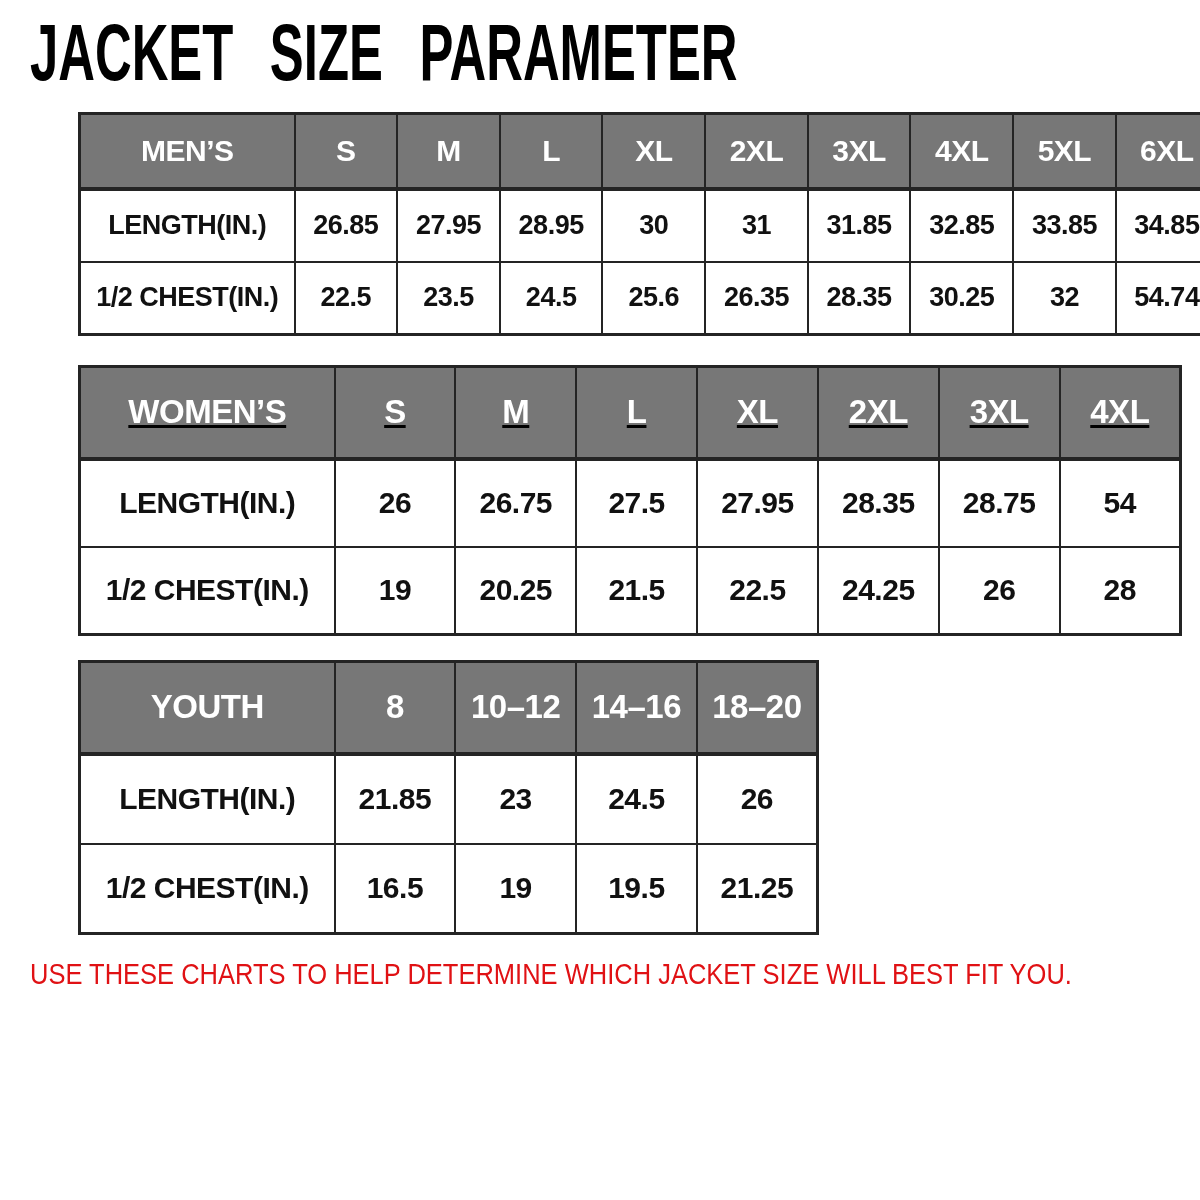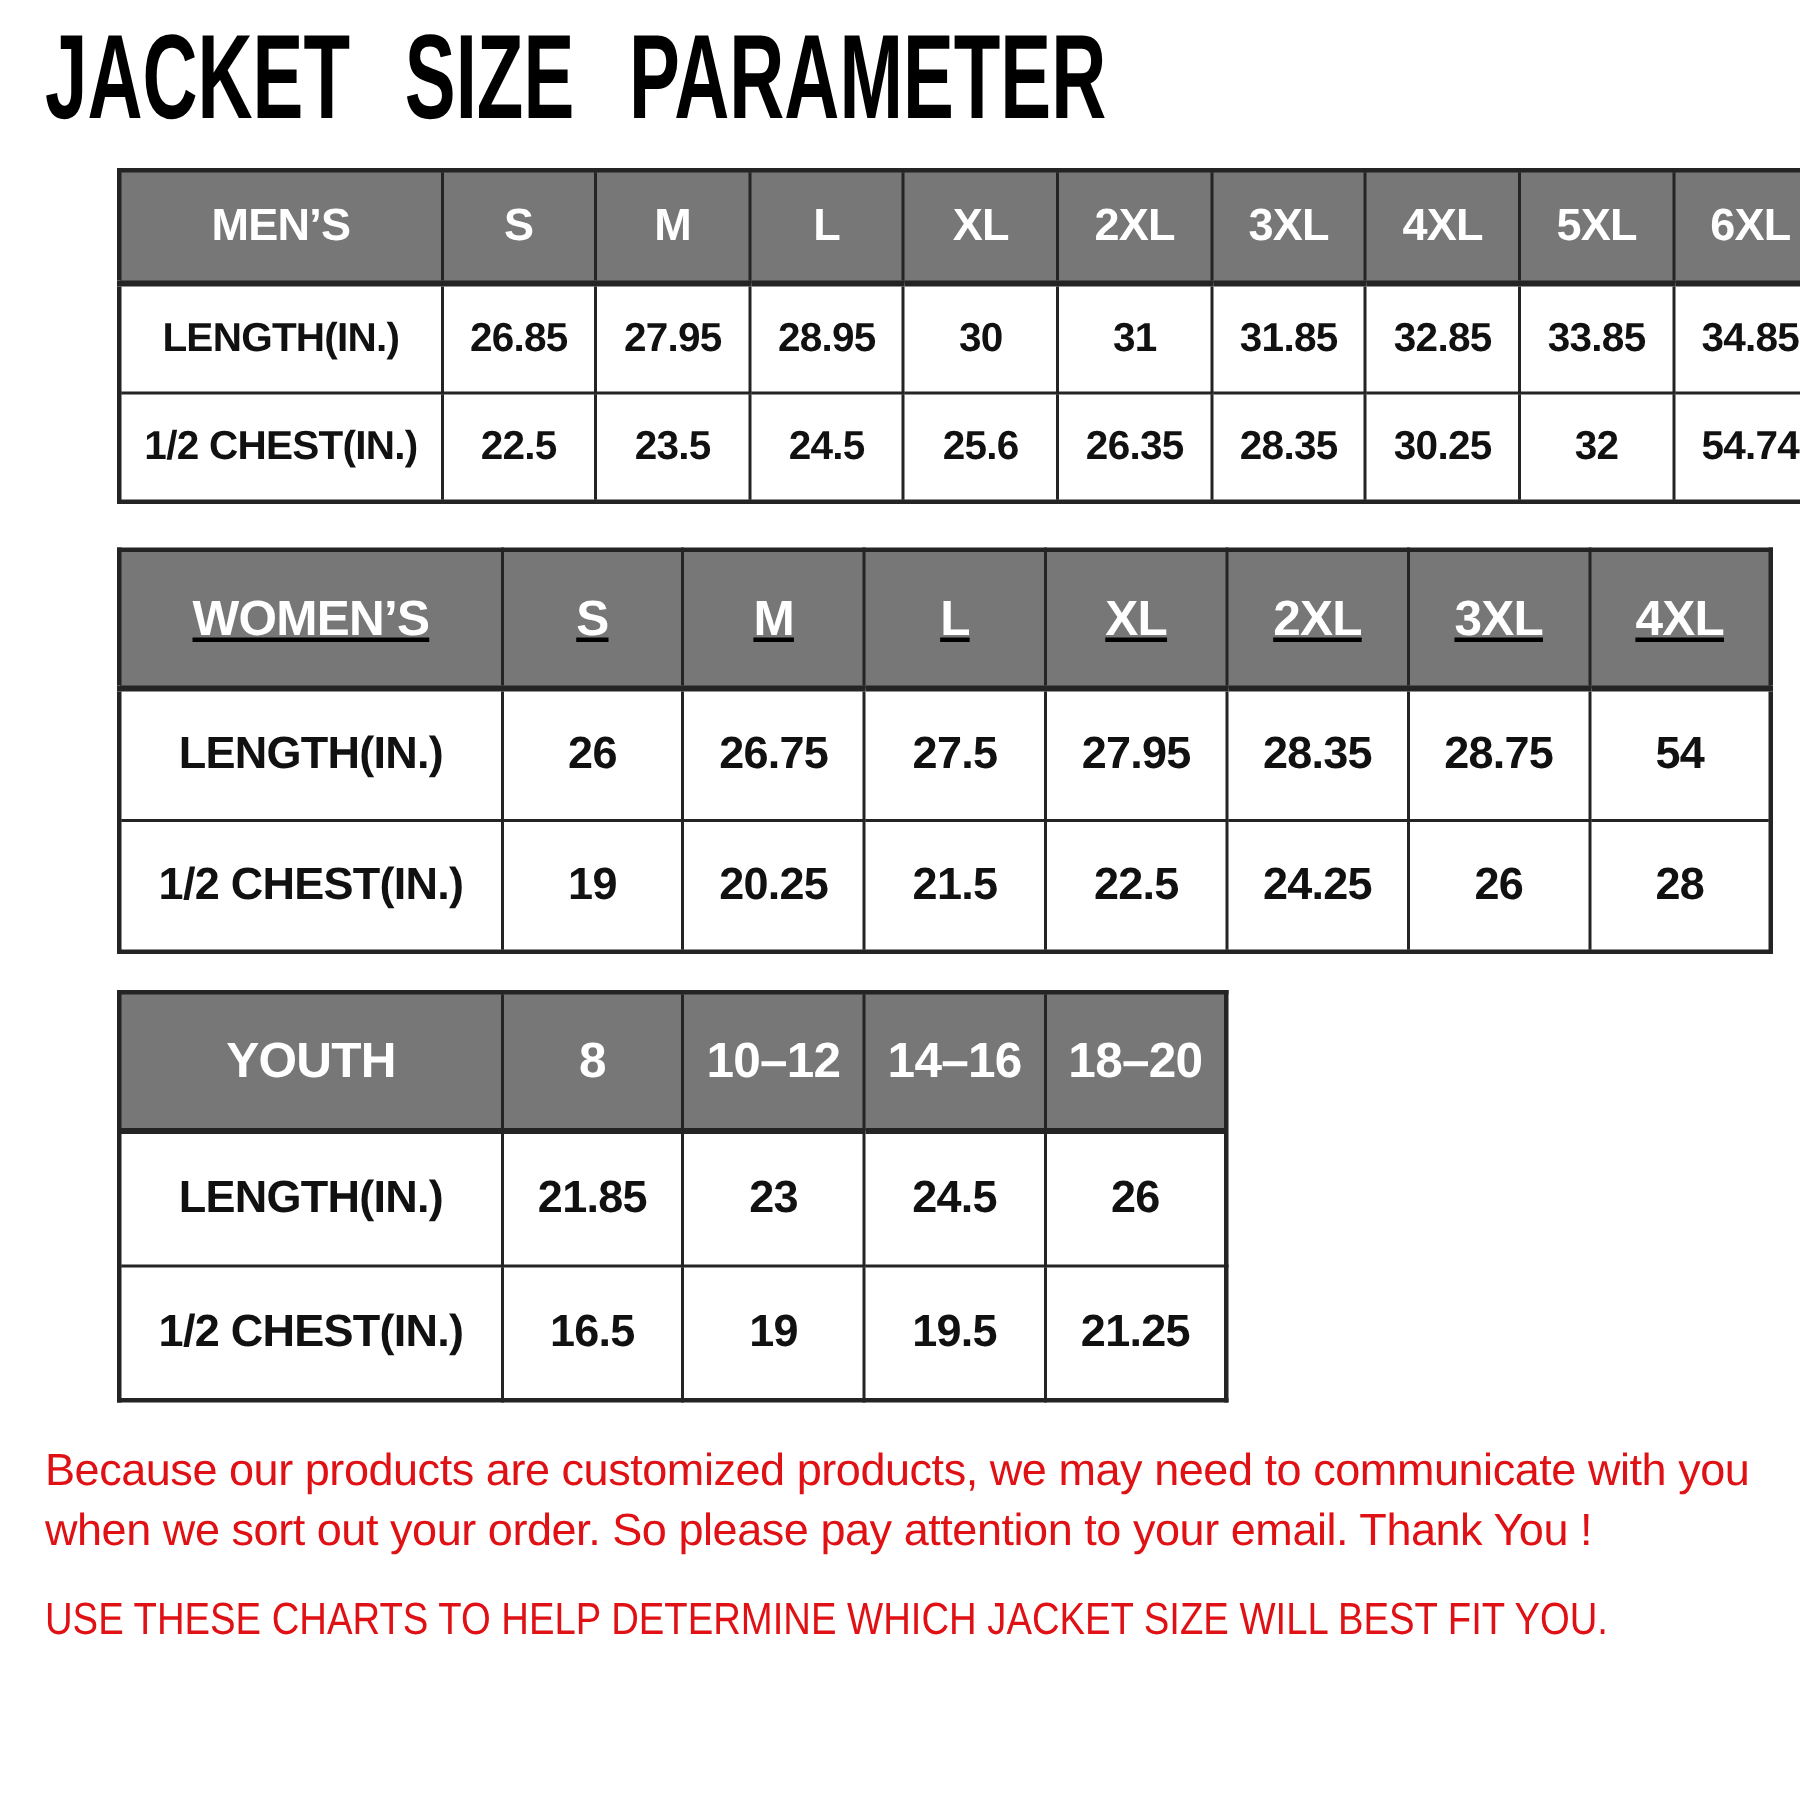--- a/index.html
+++ b/index.html
@@ -251,20 +251,16 @@
             <td>1/2 CHEST(IN.)</td>
             <td>16.5</td>
             <td>19</td>
             <td>19.5</td>
             <td>21.25</td>
           </tr>
         </tbody>
       </table>
     </div>
 
-  <div class="footer-para">
-    <div class="line">Because our products are customized products, we may need to communicate with you</div>
-    <div class="line">when we sort out your order. So please pay attention to your email. Thank You !</div>
-  </div>
 
   <div class="footer-caps">USE THESE CHARTS TO HELP DETERMINE WHICH JACKET SIZE WILL BEST FIT YOU.</div>
 
 </div>
 
 </body></html>

